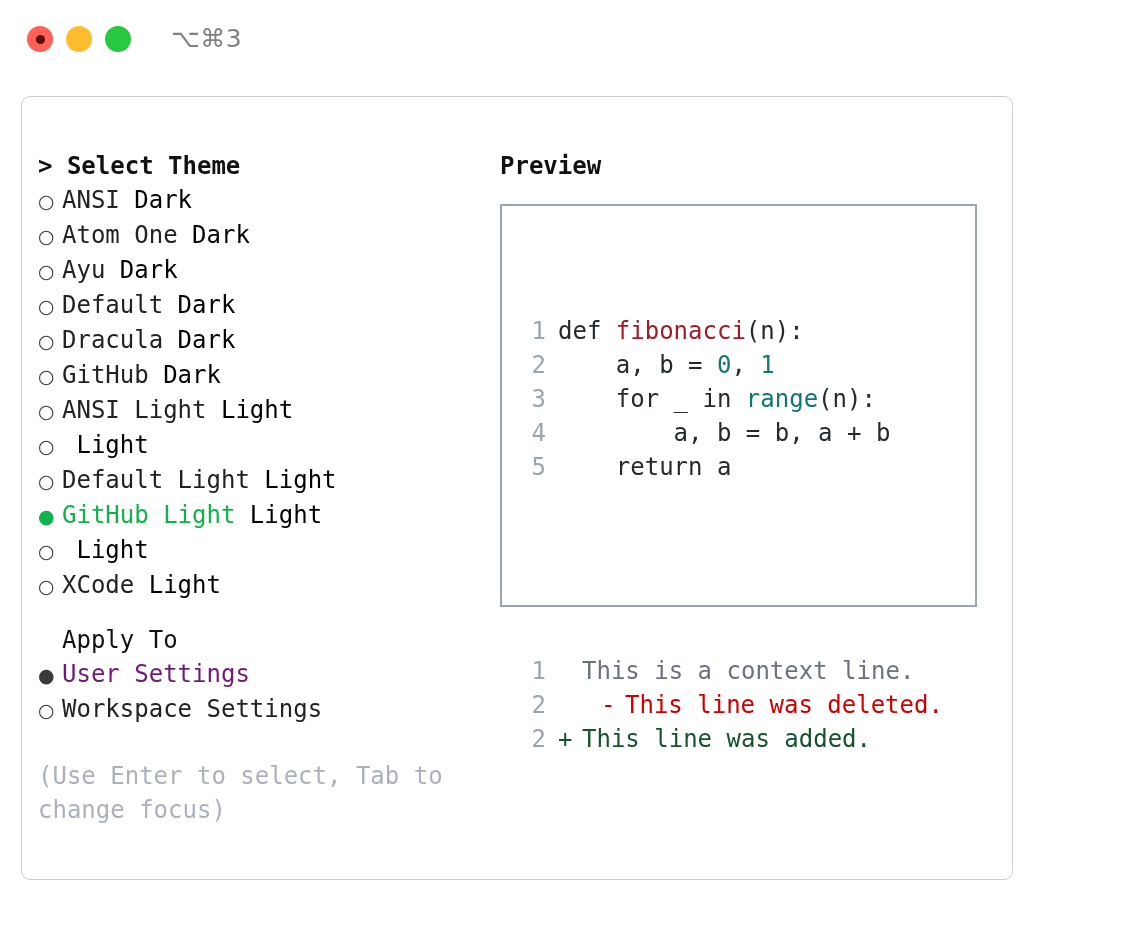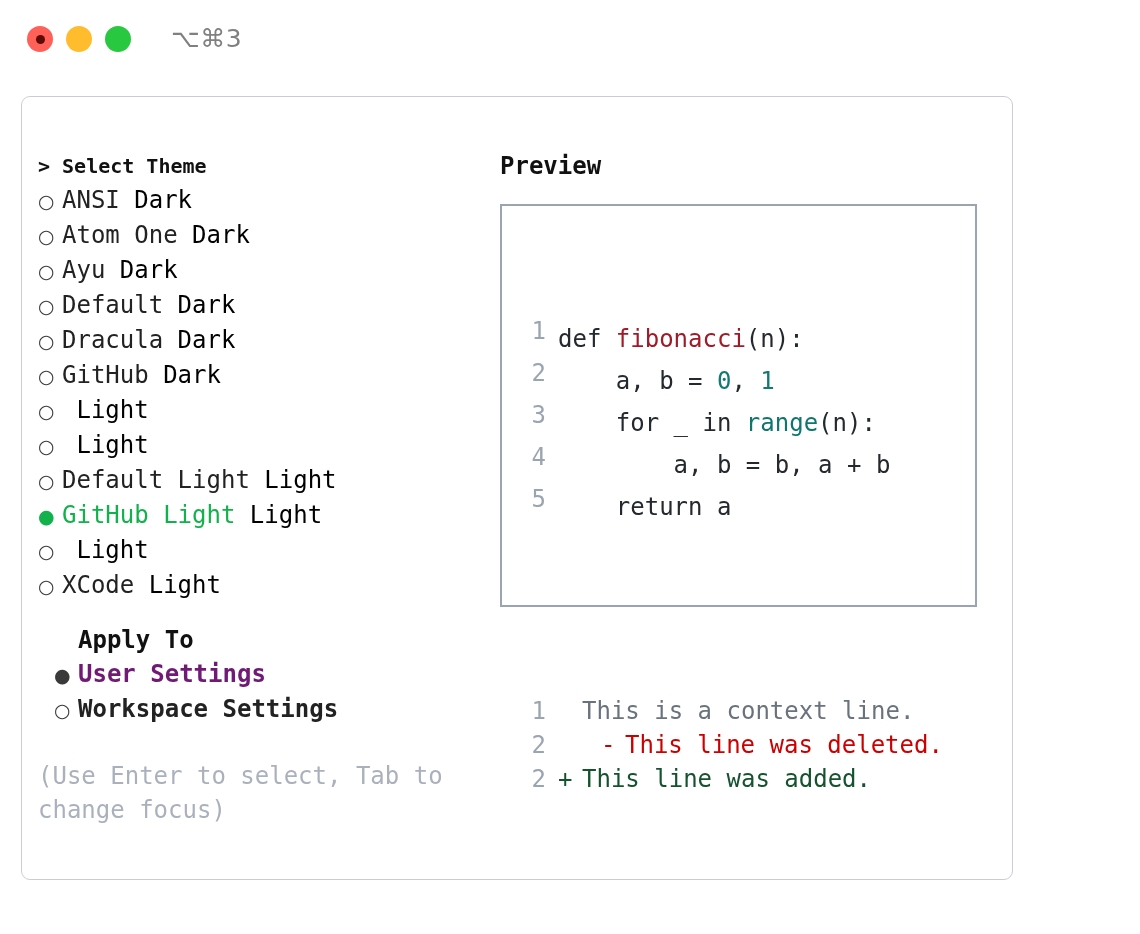--- a/index.html
+++ b/index.html
@@ -89,21 +89,21 @@
 
   
   #theme-column {
     position: absolute;
     left: 16px;
     top: 52px;
     width: 440px;
   }
 
   .list-header {
-    font-size: 20px;
+    font-size: 24px;
     line-height: 34px;
     font-weight: bold;
     color: #111111;
     white-space: pre;
   }
 
   .theme-row {
     display: flex;
     align-items: baseline;
     font-size: 24px;
@@ -120,24 +120,23 @@
   }
   .theme-row.selected .radio-glyph { color: #11B14B; }
   .theme-name  { color: #222222; }
   .theme-row.selected .theme-name { color: #11B14B; }
   .theme-kind  { color: #000000; }
   .theme-gap   { white-space: pre; }
 
   
   #apply-block {
     position: absolute;
-    left: 32px;
+    left: 16px;
     top: 526px;
     width: 440px;
-    font-weight: bold;
   }
   .apply-header {
     font-size: 24px;
     line-height: 34px;
     color: #111111;
     padding-left: 24px;
     white-space: pre;
   }
   .apply-row {
     display: flex;
@@ -196,21 +195,21 @@
 
   .code-line { display: flex; white-space: pre; }
   .ln {
     display: inline-block;
     width: 28px;
     text-align: right;
     color: #9aa5b1;
     flex: none;
     margin-right: 12px;
   }
-  .code-text { color: #24292e; margin-top: 8px; }
+  .code-text { color: #24292e; }
 
   .tok-fn    { color: #A01B27; }
   .tok-num   { color: #137A72; }
   .tok-call  { color: #0f766e; }
   .tok-plain { color: #24292e; }
 
   .spacer-line { height: 34px; }
 
   .diff-ctx  { color: #6a737d; }
   .diff-del  { color: #CC0000; margin-left: 43px; }
@@ -235,21 +234,21 @@
 
     <div id="theme-column">
       <div class="list-header">&gt; Select Theme</div>
       <div id="theme-rows">
           <div class="theme-row"><span class="radio-glyph">○</span><span class="theme-name">ANSI</span><span class="theme-gap"> </span><span class="theme-kind">Dark</span></div>
           <div class="theme-row"><span class="radio-glyph">○</span><span class="theme-name">Atom One</span><span class="theme-gap"> </span><span class="theme-kind">Dark</span></div>
           <div class="theme-row"><span class="radio-glyph">○</span><span class="theme-name">Ayu</span><span class="theme-gap"> </span><span class="theme-kind">Dark</span></div>
           <div class="theme-row"><span class="radio-glyph">○</span><span class="theme-name">Default</span><span class="theme-gap"> </span><span class="theme-kind">Dark</span></div>
           <div class="theme-row"><span class="radio-glyph">○</span><span class="theme-name">Dracula</span><span class="theme-gap"> </span><span class="theme-kind">Dark</span></div>
           <div class="theme-row"><span class="radio-glyph">○</span><span class="theme-name">GitHub</span><span class="theme-gap"> </span><span class="theme-kind">Dark</span></div>
-          <div class="theme-row"><span class="radio-glyph">○</span><span class="theme-gap"> </span><span class="theme-kind">Light</span></div>
+          <div class="theme-row"><span class="radio-glyph">○</span><span class="theme-name">ANSI Light</span><span class="theme-gap"> </span><span class="theme-kind">Light</span></div>
           <div class="theme-row"><span class="radio-glyph">○</span><span class="theme-gap"> </span><span class="theme-kind">Light</span></div>
           <div class="theme-row"><span class="radio-glyph">○</span><span class="theme-name">Default Light</span><span class="theme-gap"> </span><span class="theme-kind">Light</span></div>
           <div class="theme-row selected"><span class="radio-glyph">●</span><span class="theme-name">GitHub Light</span><span class="theme-gap"> </span><span class="theme-kind">Light</span></div>
           <div class="theme-row"><span class="radio-glyph">○</span><span class="theme-gap"> </span><span class="theme-kind">Light</span></div>
           <div class="theme-row"><span class="radio-glyph">○</span><span class="theme-name">XCode</span><span class="theme-gap"> </span><span class="theme-kind">Light</span></div>
         </div>
     </div>
 
     <div id="apply-block">
       <div class="apply-header">Apply To</div>

